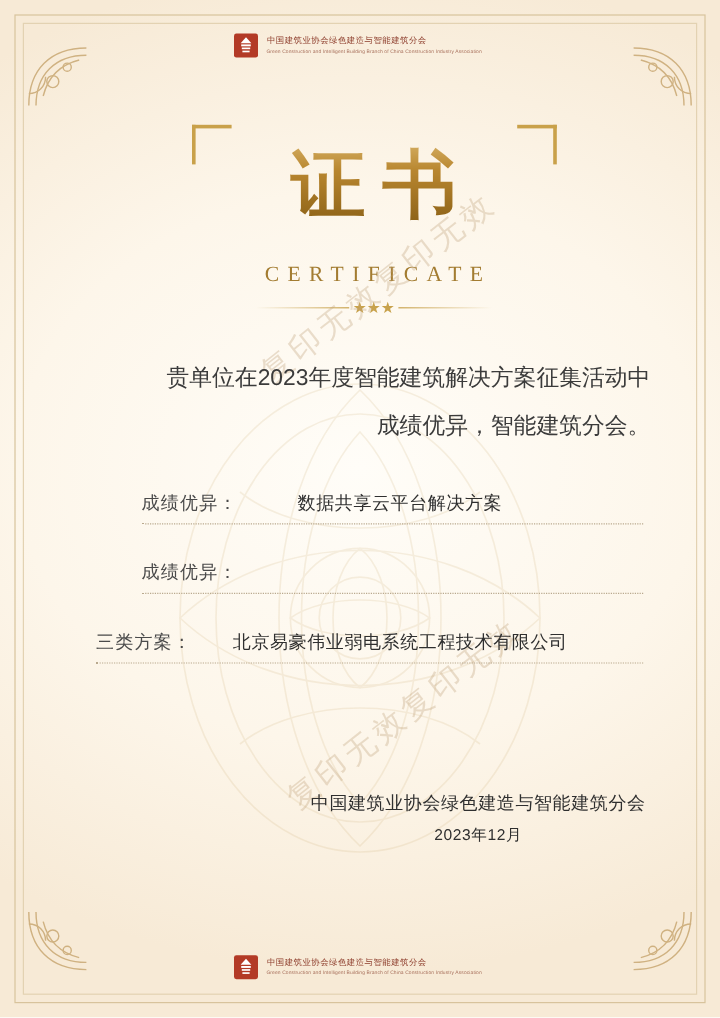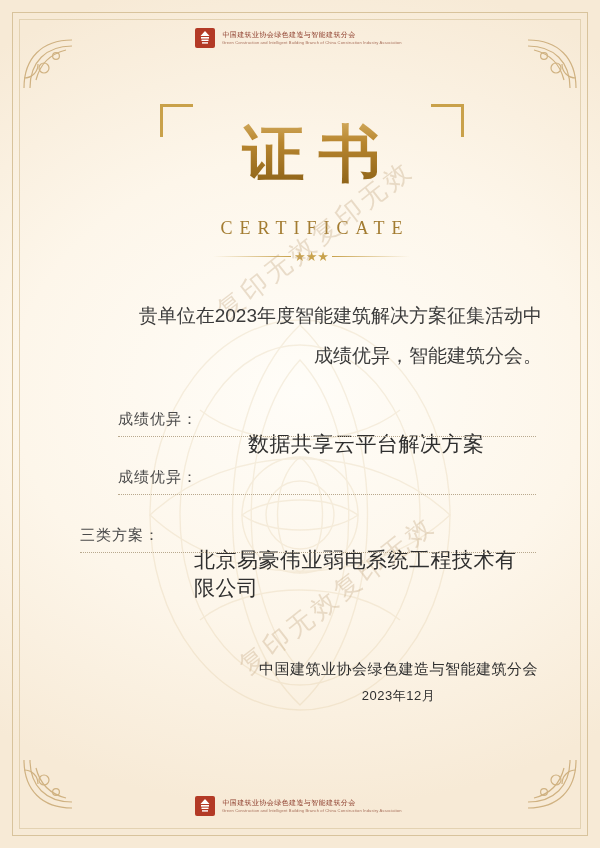--- a/index.html
+++ b/index.html
@@ -185,24 +185,23 @@
     font-size: 15px;
     color: #4a4a4a;
     letter-spacing: 1px;
   }
   .field-row.wide .field-label { left: 22px; }
   .field-value {
     position: absolute;
     left: 190px;
     right: 6px;
     top: 8px;
-    font-size: 21px;
+    font-size: 15px;
     color: #2f2f2f;
     letter-spacing: 0.5px;
-    margin-top: 20px;
   }
   .field-row.wide .field-value { left: 136px; }
   .field-dots {
     position: absolute;
     left: 60px;
     right: 6px;
     top: 34px;
     border-bottom: 1.5px dotted #b9a98e;
   }
   .field-row.wide .field-dots { left: 22px; }

